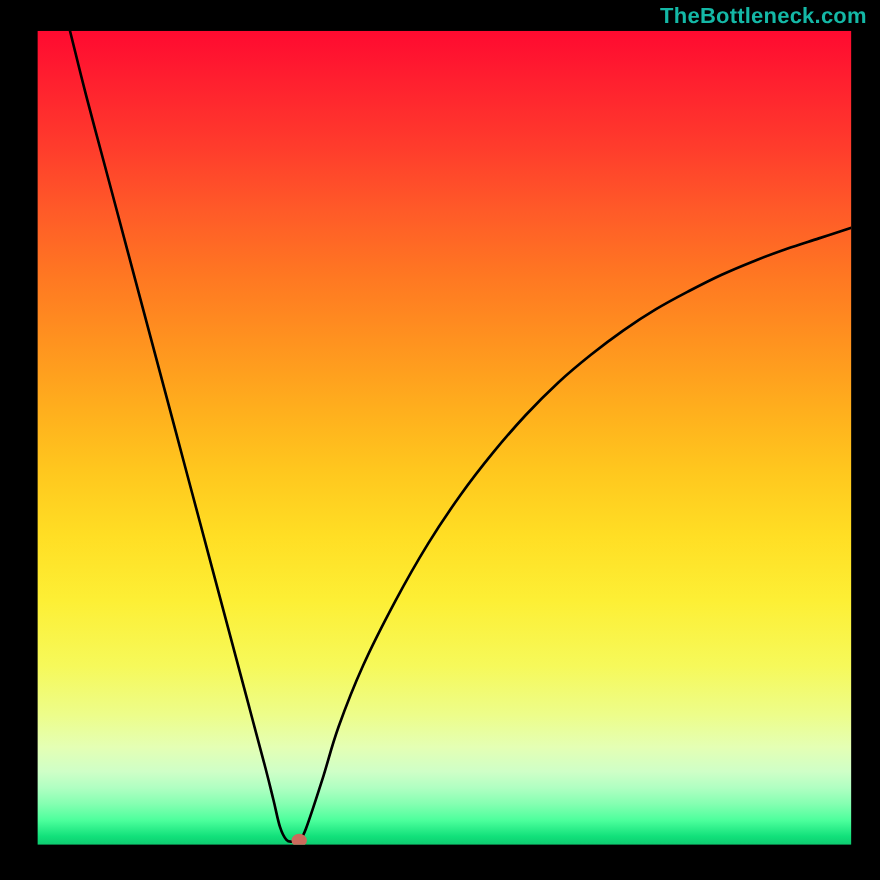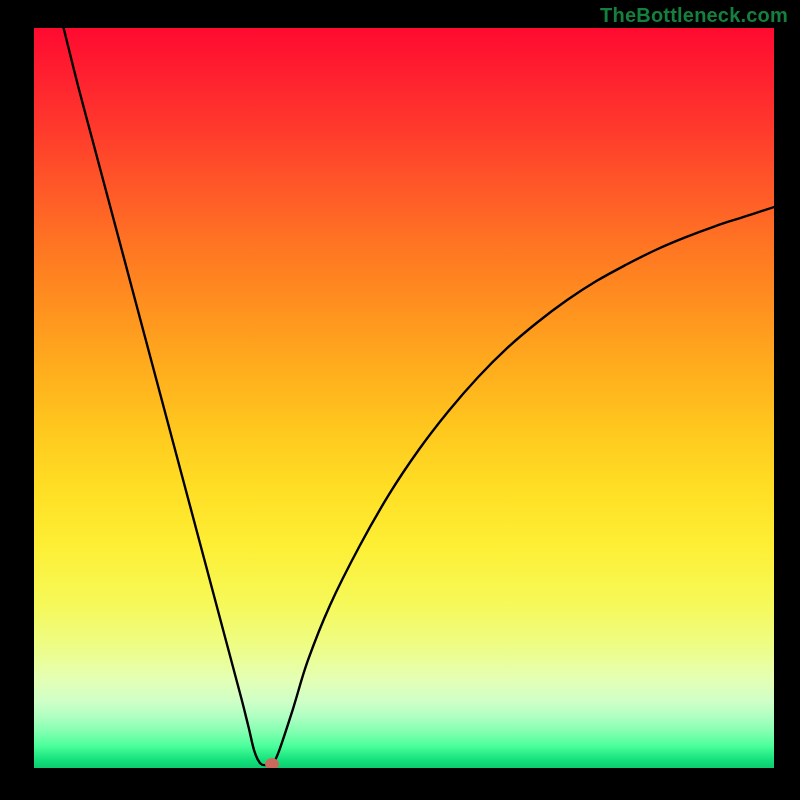--- a/index.html
+++ b/index.html
@@ -13,21 +13,21 @@
   .frame {
     position: relative;
     width: 800px;
     height: 800px;
     background: #000;
   }
   .watermark {
     position: absolute;
     top: 4px;
     right: 12px;
-    color: #15803d;
+    color: #14b8a6;
     font-size: 20px;
     font-weight: 600;
     letter-spacing: 0.2px;
     z-index: 5;
   }
   .plot-area {
     position: absolute;
     left: 34px;
     top: 28px;
     width: 740px;

